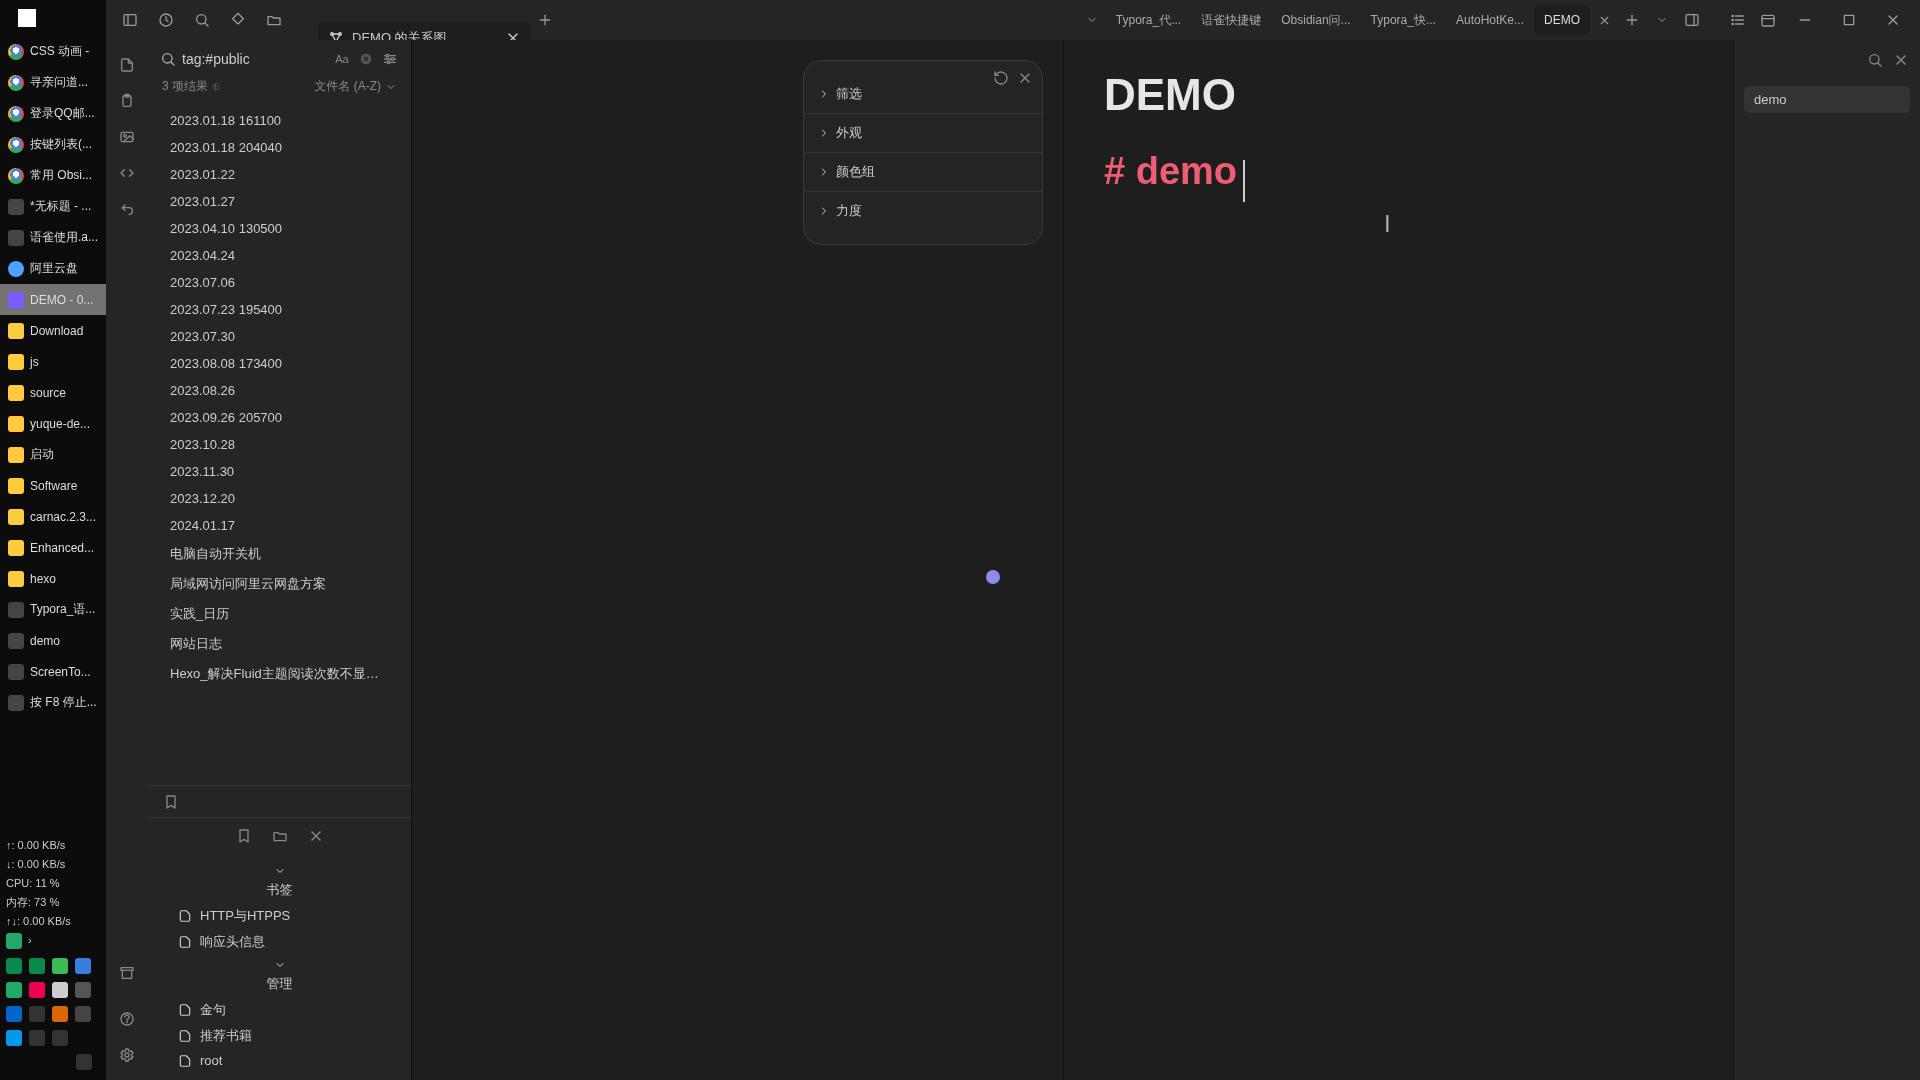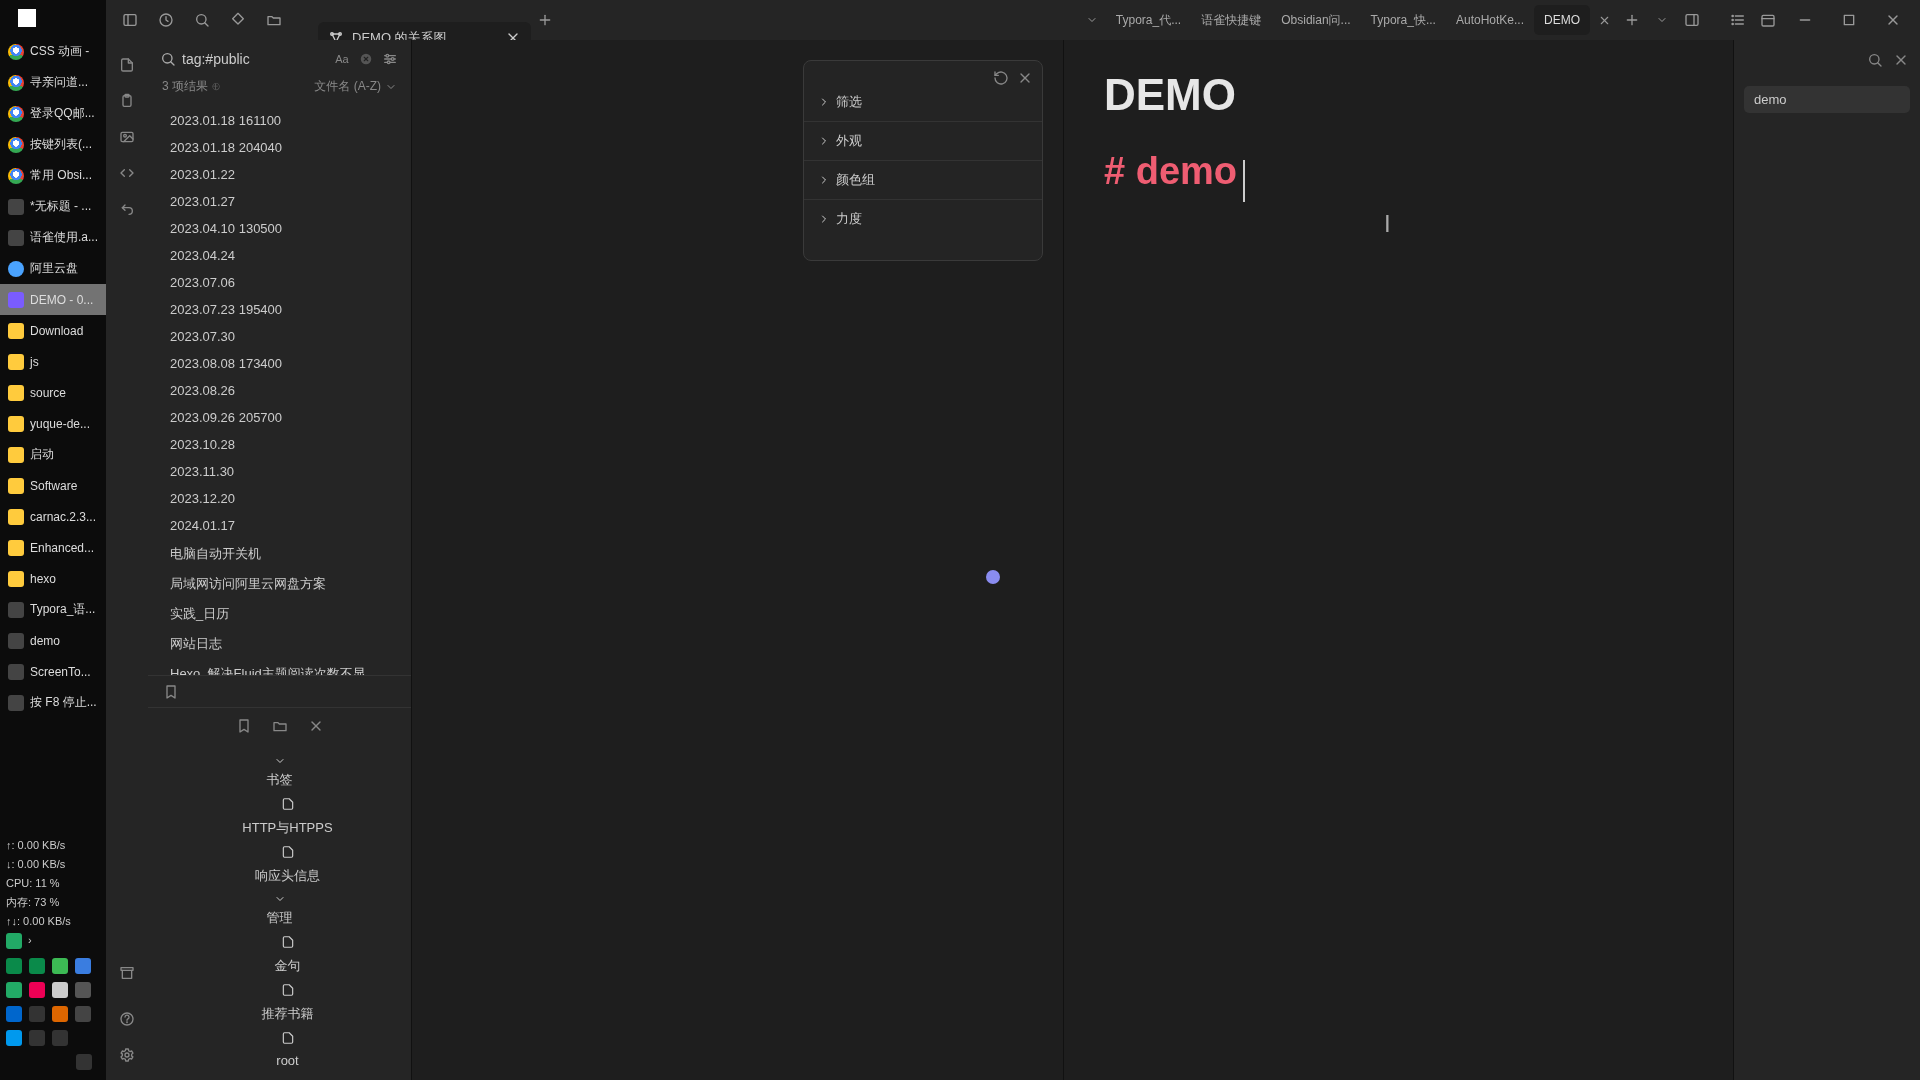--- a/index.html
+++ b/index.html
@@ -52,25 +52,25 @@
 .results-row { padding:0 14px 6px; display:flex; align-items:center; justify-content:space-between; font-size:12px; color:#888; }
 .results-row .sort { display:flex; align-items:center; gap:4px; cursor:pointer; }
 .filelist { flex:1; overflow:auto; padding:6px 0; }
 .filelist::-webkit-scrollbar { width:8px; }
 .filelist::-webkit-scrollbar-thumb { background:#444; border-radius:4px; }
 .fileitem { padding:6px 22px; font-size:13px; color:#ccc; cursor:pointer; white-space:nowrap; overflow:hidden; text-overflow:ellipsis; }
 .bm-toolbar { height:32px; border-top:1px solid #333; display:flex; align-items:center; padding-left:14px; }
 .bm-actions { height:36px; border-top:1px solid #333; display:flex; align-items:center; justify-content:center; gap:18px; }
 .bm-section { padding:8px 0; overflow:auto; }
 .bm-hdr { padding:4px 14px; display:flex; align-items:center; gap:4px; font-size:13px; color:#ccc; cursor:pointer;flex-direction:column; }
-.bm-item { padding:4px 14px 4px 30px; display:flex; align-items:center; gap:8px; font-size:13px; color:#ccc; cursor:pointer;flex-direction:column; }
+.bm-item { padding:4px 14px 4px 30px; display:flex; align-items:center; gap:8px; font-size:13px; color:#ccc; cursor:pointer; }
 
 
 .graph { flex:1; position:relative; background:#1e1e1e; border-right:1px solid #111; }
-.graph-panel { position:absolute; top:20px; right:20px; width:240px; background:#242424; border:1px solid #3a3a3a; border-radius:8px; padding:22px 0; }
+.graph-panel { position:absolute; top:20px; right:20px; width:240px; background:#242424; border:1px solid #3a3a3a; border-radius:18px; padding:14px 0; }
 .gp-row { padding:10px 14px; display:flex; align-items:center; justify-content:space-between; font-size:13px; color:#ccc; cursor:pointer; border-bottom:1px solid #333; }
 .gp-row:last-child { border-bottom:none; }
 .gp-corner { position:absolute; top:8px; right:8px; display:flex; gap:6px; }
 .graph-node { position:absolute; width:14px; height:14px; border-radius:50%; background:#8a8cf0; }
 
 
 .editor { width:670px; background:#1e1e1e; padding:30px 40px; border-right:1px solid #111; position:relative; }
 .ed-title { font-size:44px; font-weight:800; color:#e6e6e6; margin-bottom:30px; }
 .ed-tag { font-size:38px; font-weight:700; color:#ef5d72; display:inline-block; }
 .ed-cursor { display:inline-block; width:2px; height:42px; background:#ccc; vertical-align:middle; margin-left:6px; }

